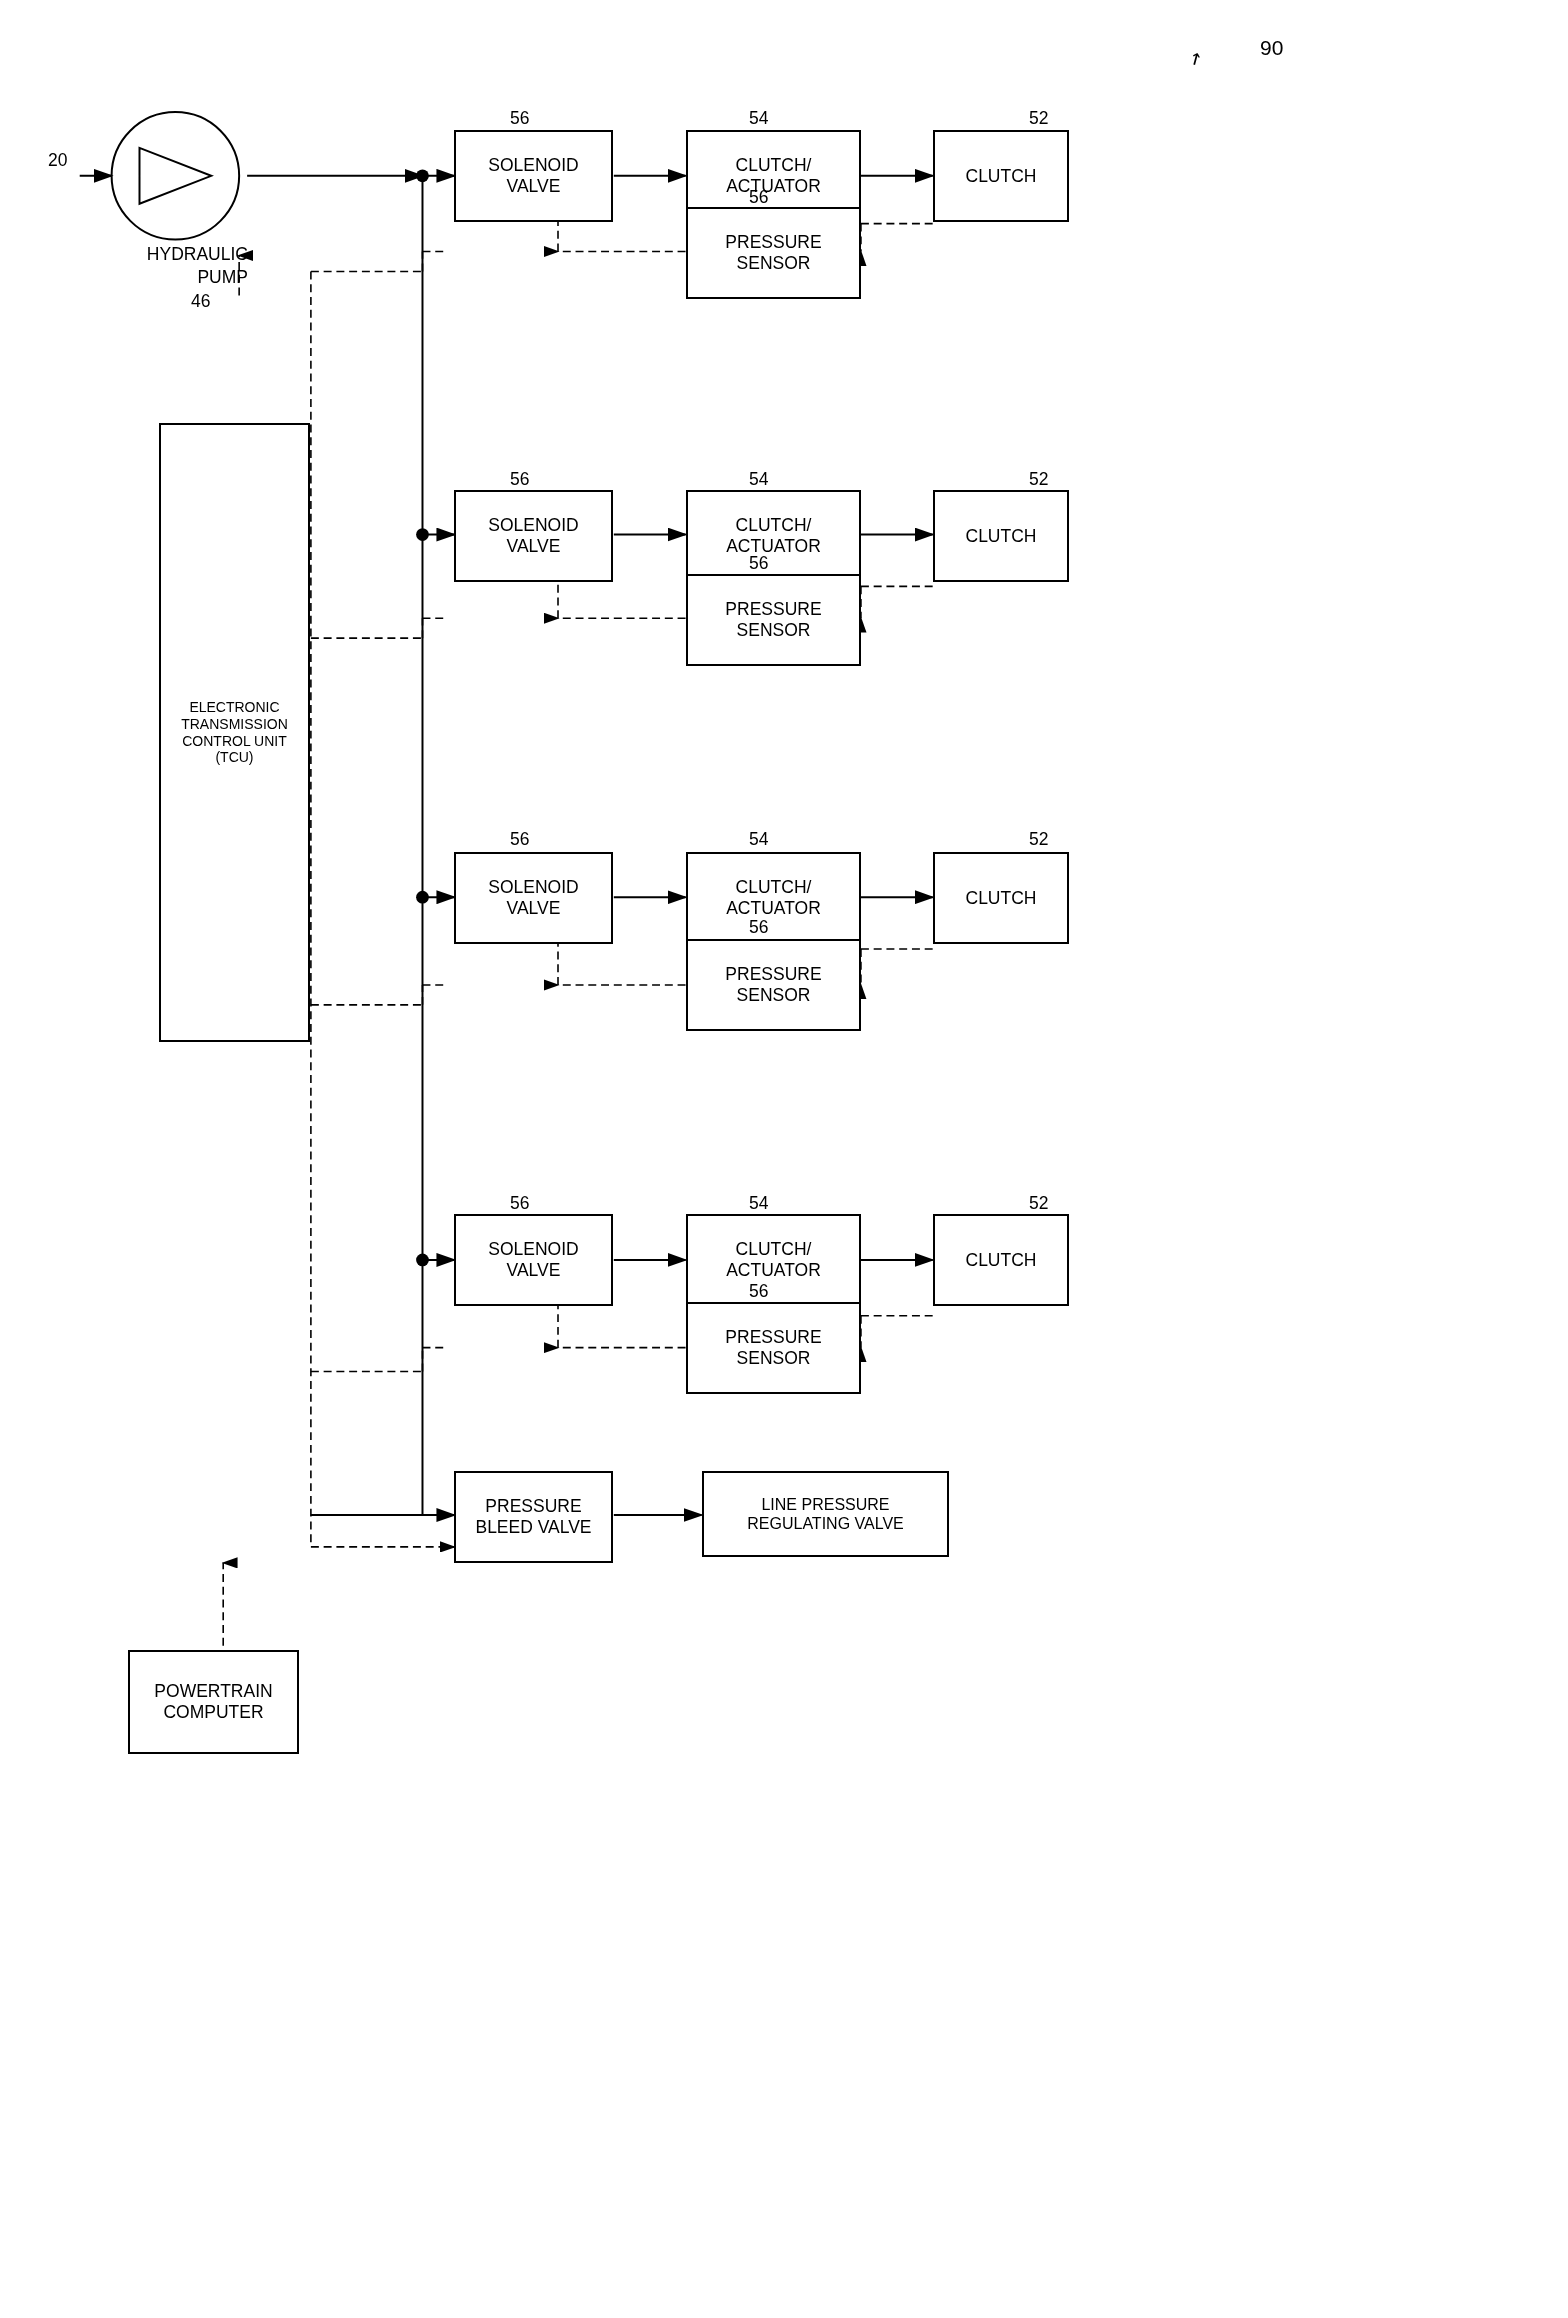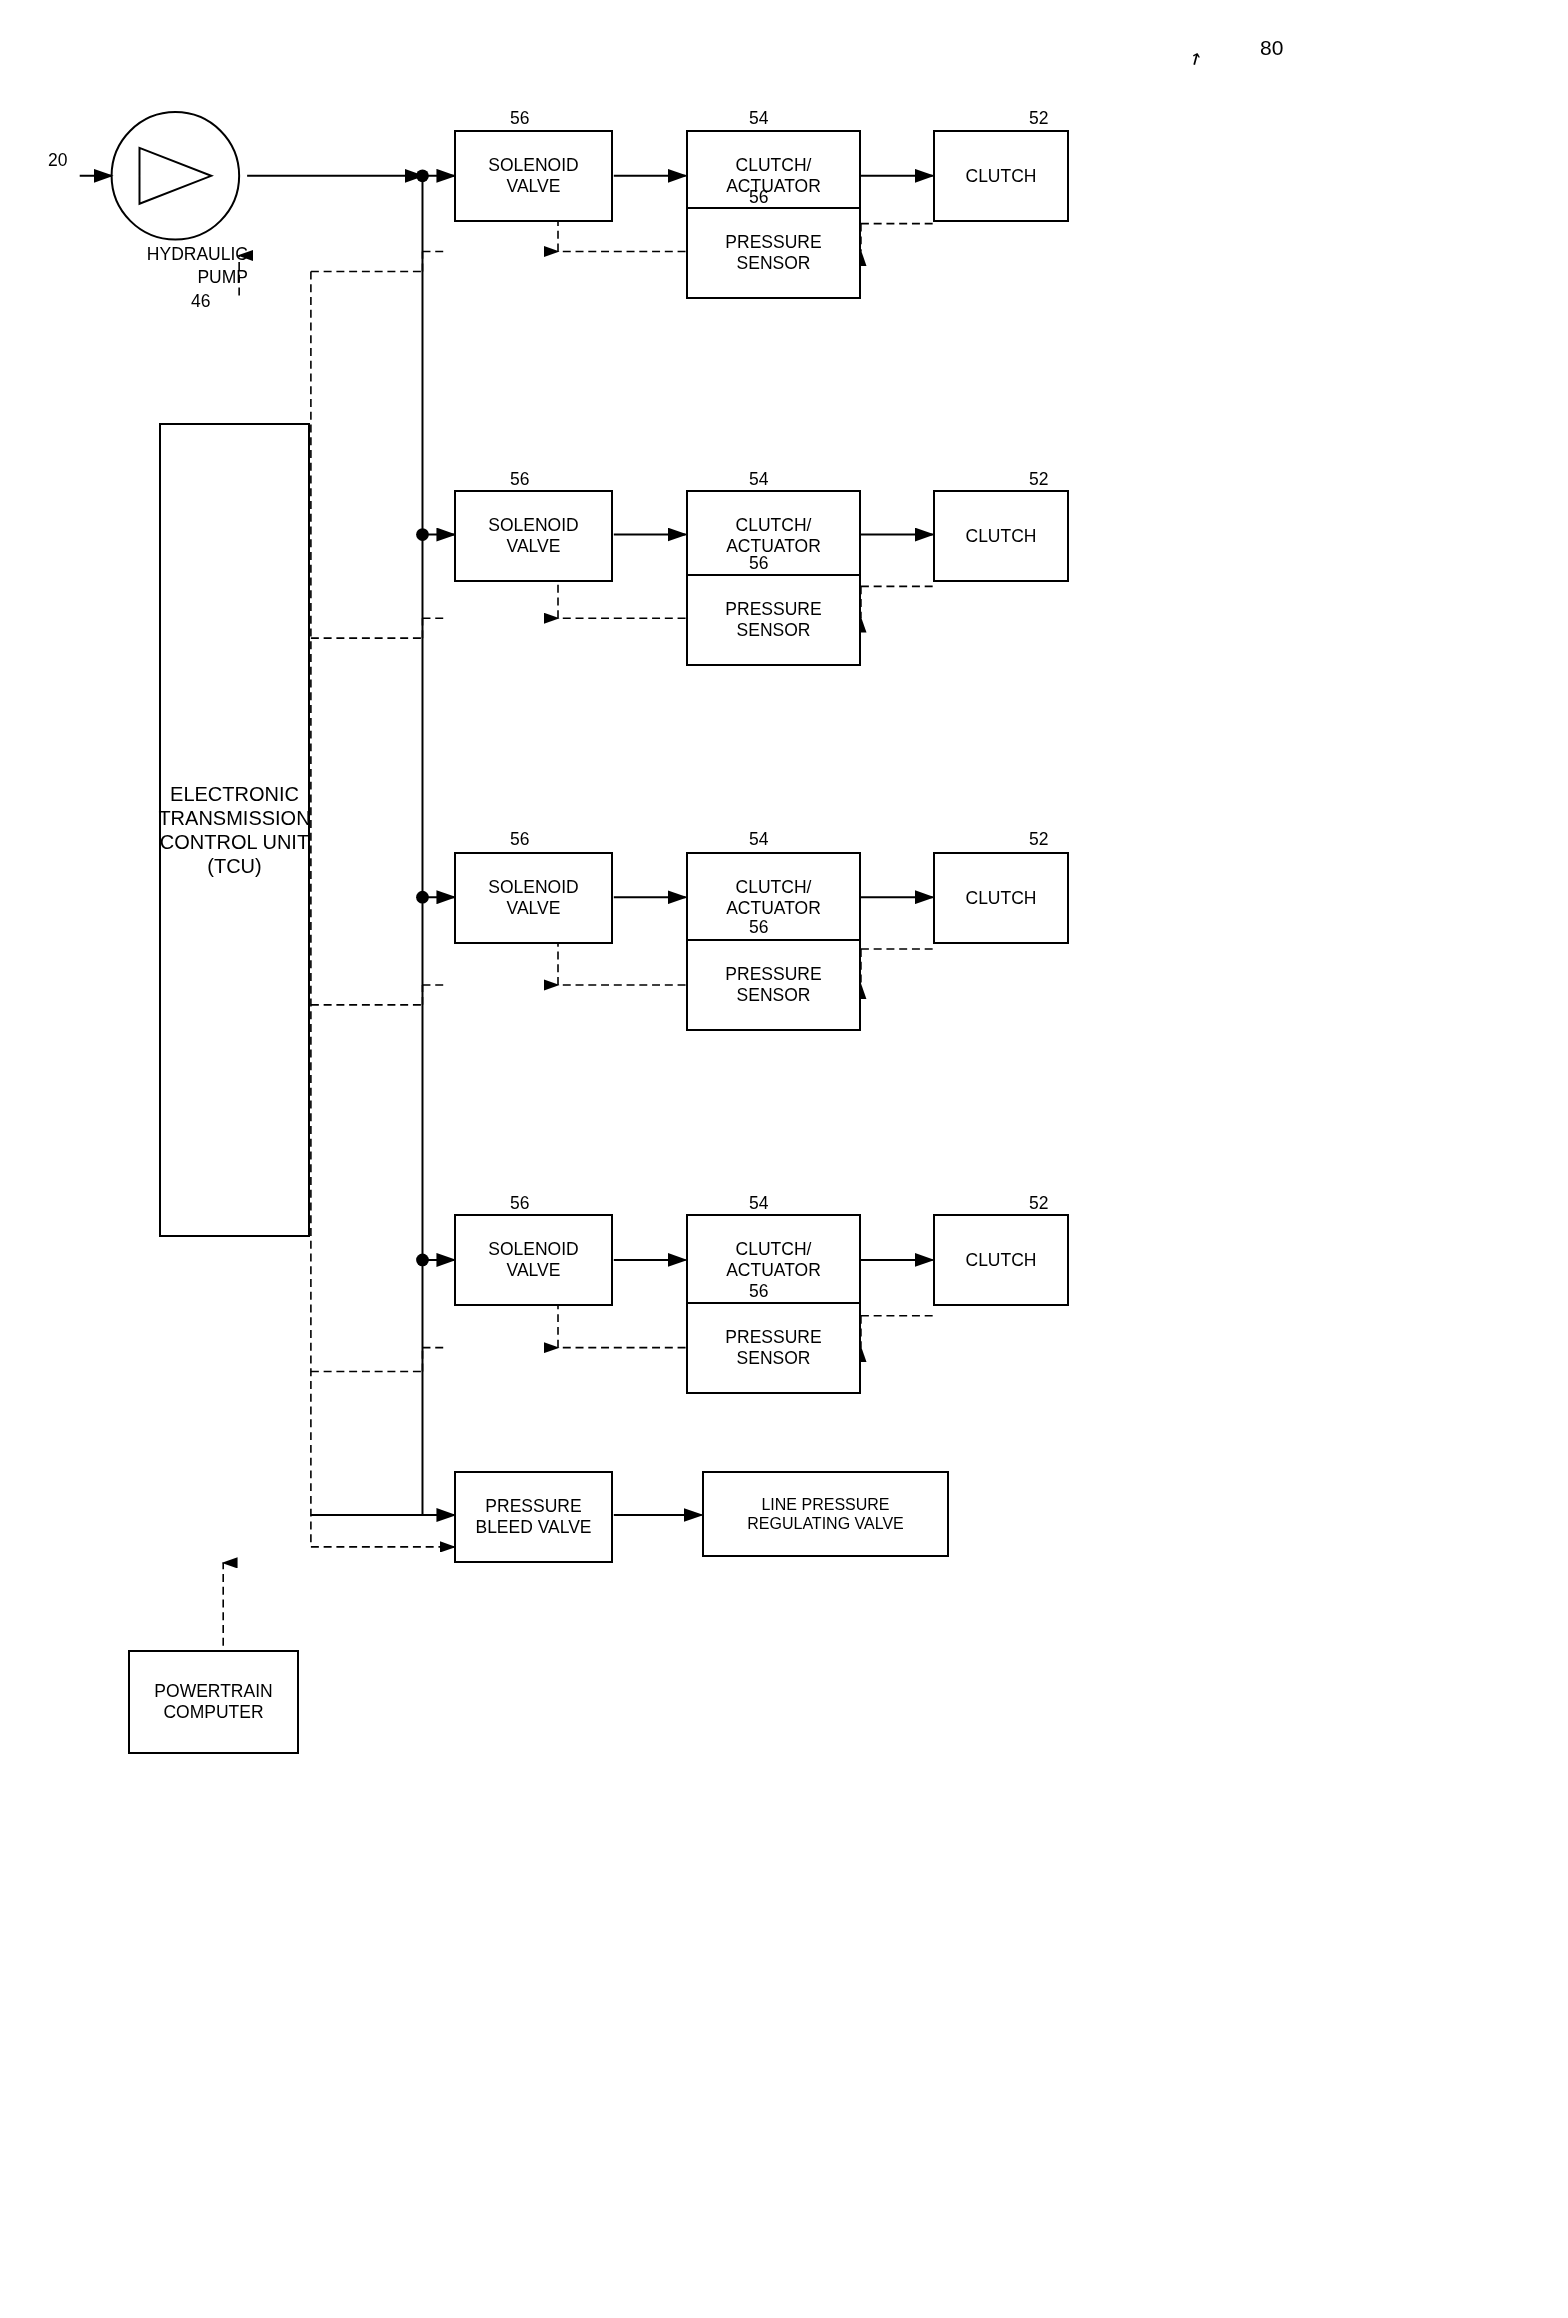--- a/index.html
+++ b/index.html
@@ -151,23 +151,23 @@
 
   <line x1="300" y1="370" x2="300" y2="320" stroke="#000" stroke-width="2" stroke-dasharray="10,6" marker-end="url(#arrowhead-up)"></line>
 </svg>
 
 <div class="label-text" style="left:112px; top:243px; width:136px;">HYDRAULIC<br>PUMP</div>
 
 <div class="ref-num" style="left:48px; top:150px;">20</div>
 
 <div class="ref-num" style="left:191px; top:291px;">46</div>
 
-<div class="ref-num" style="left:1260px; top:36px; font-size:21px;">80</div>
-
-<div class="diagram-box" style="left:159px; top:423px; width:151px; height:814px; font-size:20px;">ELECTRONIC<br>TRANSMISSION<br>CONTROL UNIT<br>(TCU)</div>
+<div class="ref-num" style="left:1260px; top:36px; font-size:21px;">90</div>
+
+<div class="diagram-box" style="left:159px; top:423px; width:151px; height:619px; font-size:14px;">ELECTRONIC<br>TRANSMISSION<br>CONTROL UNIT<br>(TCU)</div>
 
 <div class="diagram-box" style="left:454px; top:130px; width:159px; height:92px;">SOLENOID<br>VALVE</div>
 <div class="ref-num" style="left:510px; top:108px;">56</div>
 
 <div class="diagram-box" style="left:686px; top:130px; width:175px; height:92px;">CLUTCH/<br>ACTUATOR</div>
 <div class="ref-num" style="left:749px; top:108px;">54</div>
 
 <div class="diagram-box" style="left:933px; top:130px; width:136px; height:92px;">CLUTCH</div>
 <div class="ref-num" style="left:1029px; top:108px;">52</div>
 

